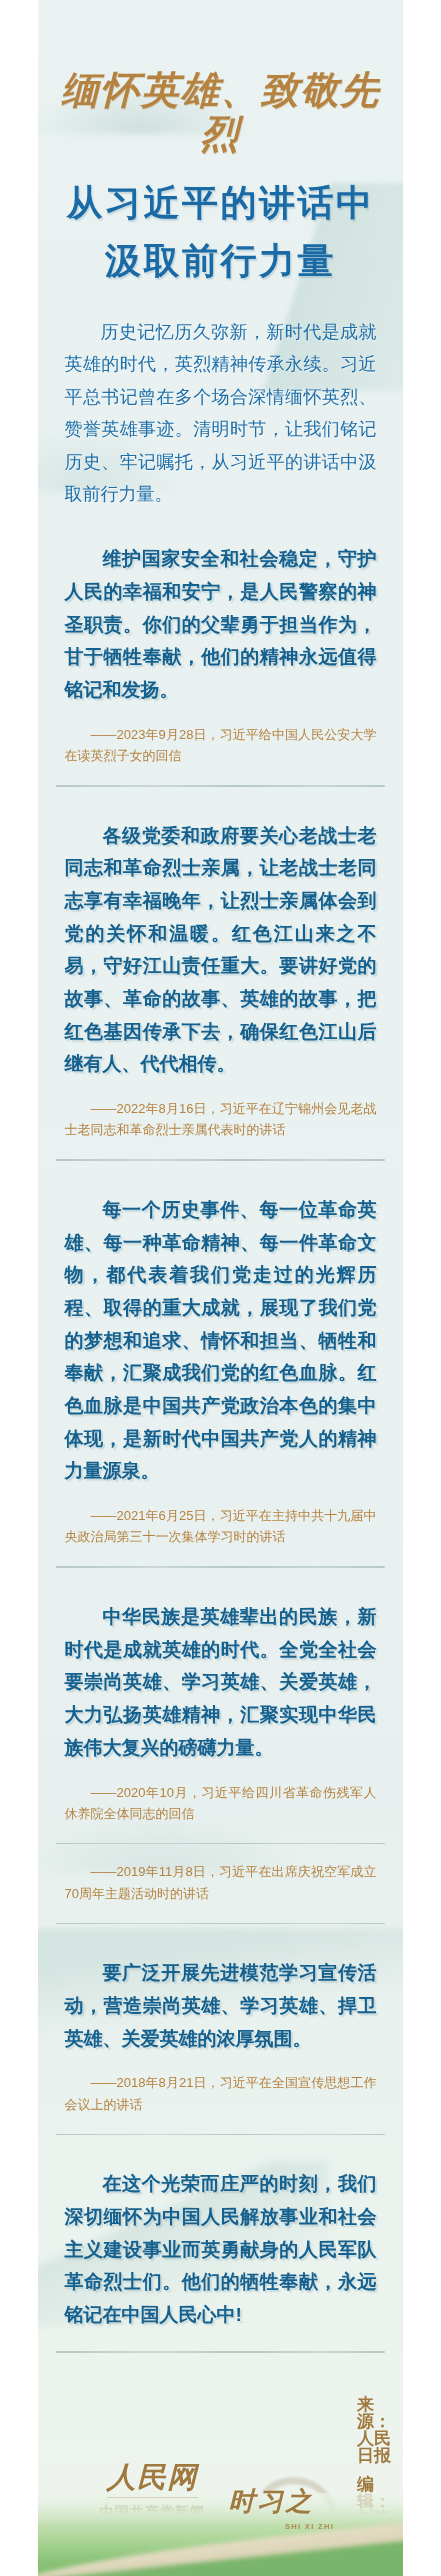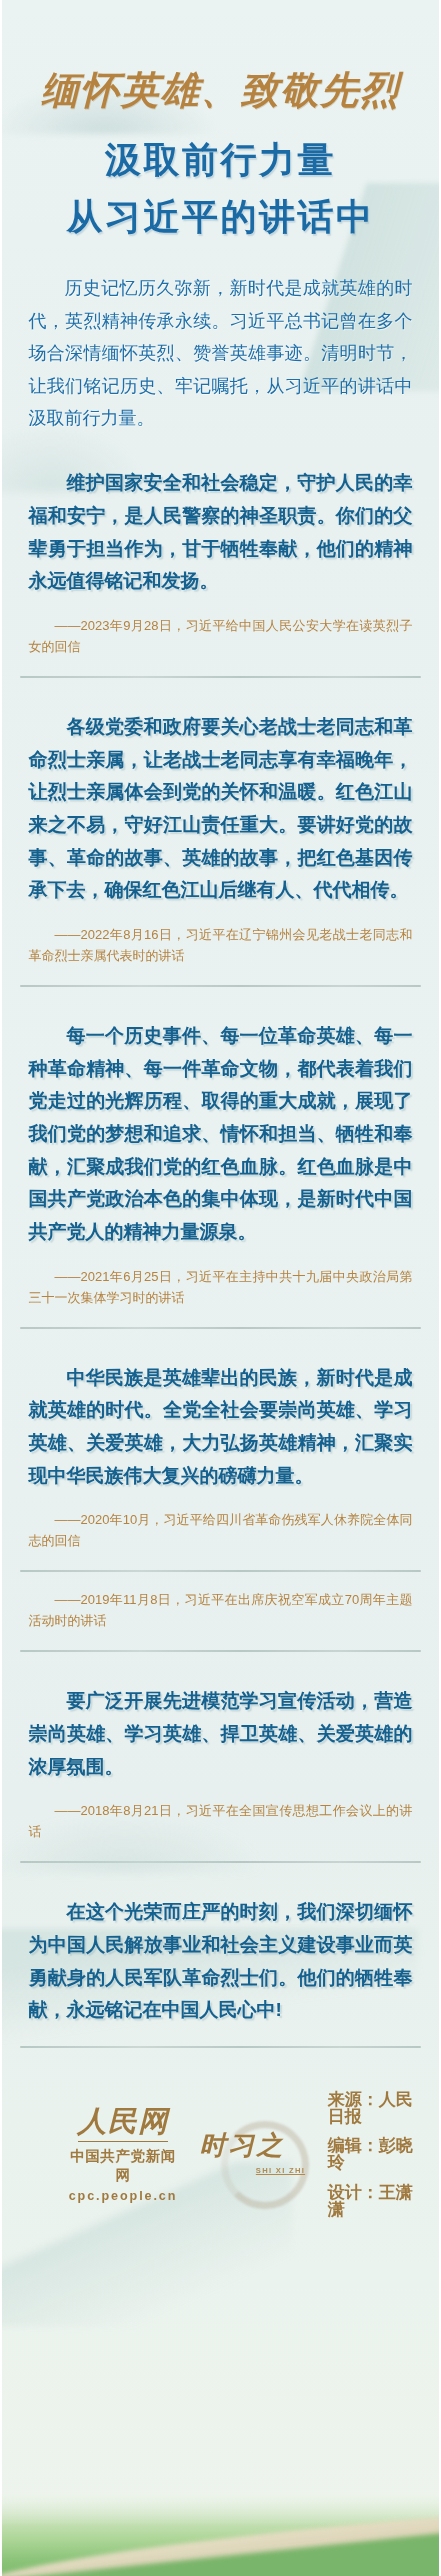--- a/index.html
+++ b/index.html
@@ -4,21 +4,21 @@
 <style>
   :root{
     --bg1:#ecf4f3; --bg2:#e6efee;
     --gold:#b5823f; --gold-soft:#a0793f;
     --title-blue:#1a6aa6; --intro-blue:#1e6ea9; --quote-blue:#14608f;
     --divider:#b2c3bf;
   }
   html,body{margin:0;padding:0;}
   body{font-family:"Liberation Sans", sans-serif; background:#ffffff;}
   .poster{
-    position:relative; width:437px; height:2576px; margin:0 auto;
+    position:relative; width:365px; height:2576px; margin:0 auto;
     background:linear-gradient(180deg,#eaf3f2 0%, #e8f1f0 18%, #e9f2f0 45%, #e7f0ee 70%, #ebf3ee 88%, #eef4ec 100%);
     overflow:hidden;
   }
   
   .mt{position:absolute; pointer-events:none;}
   .mt-top{
     top:39px; left:-25px; width:303px; height:95px;
     background:radial-gradient(ellipse 55% 80% at 42% 100%, rgba(160,190,188,.38), rgba(160,190,188,0) 68%);
     filter:blur(3.2px);
   }
@@ -102,21 +102,21 @@
     border-left-color:rgba(165,145,115,.12);
     filter:blur(0.9px);
   }
   .sxz-name{
     position:relative; z-index:1; margin-top:21.4px;
     font-weight:bold; font-size:26px; letter-spacing:2.5px; color:var(--gold-soft);
     font-family:"DejaVu Serif", serif; font-style:italic;
   }
   .sxz-rom{
     position:relative; z-index:1; text-align:right; margin-top:2.5px; padding-right:1.3px;
-    font-weight:bold; font-size:7.6px; letter-spacing:1.3px; color:#b08a50;text-decoration:underline;
+    font-weight:bold; font-size:7.6px; letter-spacing:1.3px; color:#b08a50;
   }
   .credits{flex:1; padding-left:21.4px; color:var(--gold-soft); font-size:17px; line-height:1.0;}
   .credit-line{margin:0 0 12.6px;font-weight:bold;}
   .credit-line:last-child{margin-bottom:0;}
   
   .landscape{
     position:absolute; left:0; bottom:0; width:441px; height:83px; overflow:hidden;
     background:linear-gradient(180deg, rgba(214,232,208,.0) 0%, #cfe5c2 26%, #aed698 55%, #8cc47a 80%, #7fbb6e 100%);
   }
   .landscape .haze{
@@ -141,22 +141,22 @@
 
   <div class="mt mt-top"></div>
   <div class="mt mt-right"></div>
   <div class="mt mt-left-faint"></div>
   <div class="mt mt-mid1"></div>
   <div class="mt mt-mid2"></div>
   <div class="mt mt-mid3"></div>
 
   <div class="cal-title">缅怀英雄、致敬先烈</div>
   <div class="main-title">
+    <div>从习近平的讲话中</div>
     <div>汲取前行力量</div>
-    <div>从习近平的讲话中</div>
   </div>
 
   <p class="intro">历史记忆历久弥新，新时代是成就英雄的时代，英烈精神传承永续。习近平总书记曾在多个场合深情缅怀英烈、赞誉英雄事迹。清明时节，让我们铭记历史、牢记嘱托，从习近平的讲话中汲取前行力量。</p>
 
   <div class="quote-block">
     <p class="quote-text">维护国家安全和社会稳定，守护人民的幸福和安宁，是人民警察的神圣职责。你们的父辈勇于担当作为，甘于牺牲奉献，他们的精神永远值得铭记和发扬。</p>
     <p class="quote-source">——2023年9月28日，习近平给中国人民公安大学在读英烈子女的回信</p>
   </div>
   <div class="divider"></div>
 

